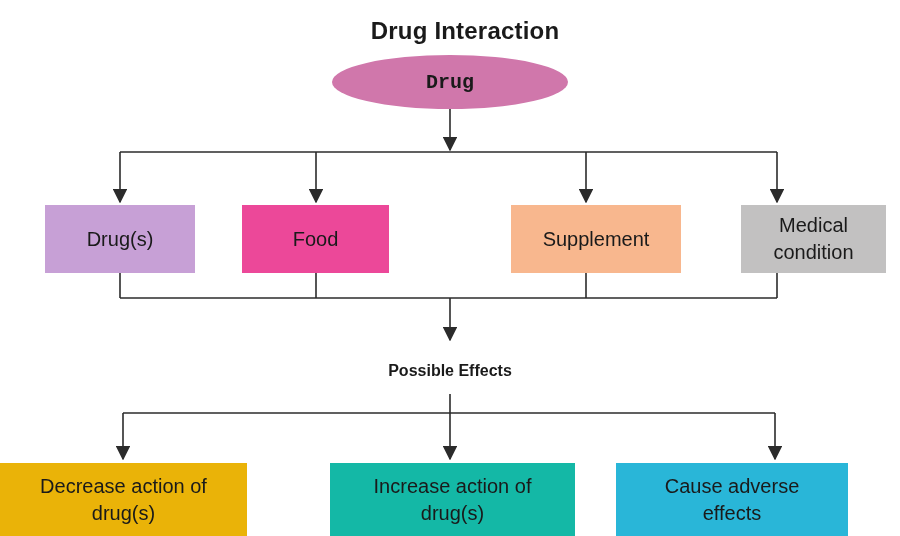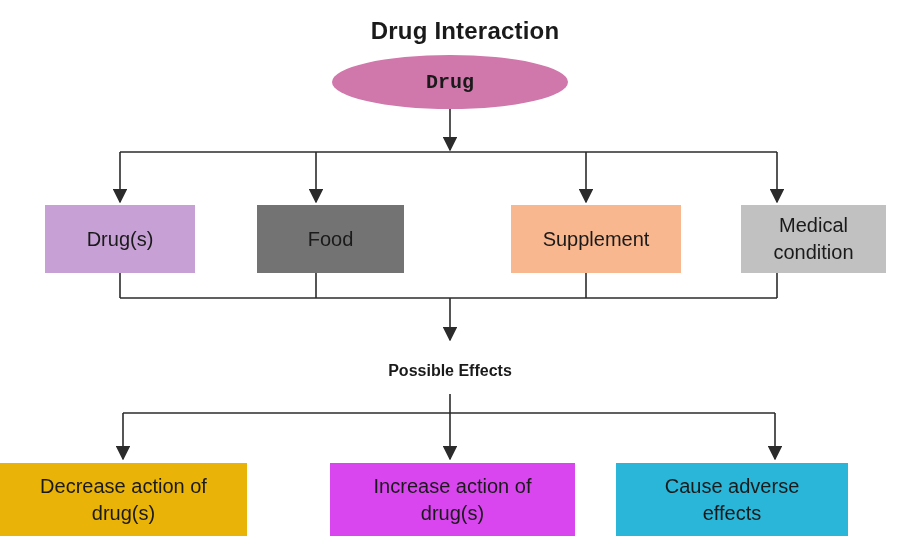--- a/index.html
+++ b/index.html
@@ -117,35 +117,35 @@
 
       <path d="M123 413 V459" marker-end="url(#arr)"></path>
       <path d="M450 413 V459" marker-end="url(#arr)"></path>
       <path d="M775 413 V459" marker-end="url(#arr)"></path>
     </g>
   </svg>
 
   <div class="box source s1" style="background: rgb(199, 160, 214);">
     <span>Drug(s)</span>
   </div>
-  <div class="box source s2" style="background: #737373; margin-left: 15px;">
+  <div class="box source s2" style="background: #ec4899;">
     <span>Food</span>
   </div>
   <div class="box source s3" style="background: rgb(248, 183, 142);">
     <span>Supplement</span>
   </div>
   <div class="box source s4" style="background: rgb(194, 193, 193); margin-left: 36px;">
     <span>Medical condition</span>
   </div>
 
   <div class="section-label">Possible Effects</div>
 
   <div class="box effect e1" style="background: #eab308;">
     <span>Decrease action of drug(s)</span>
   </div>
-  <div class="box effect e2" style="background: #d946ef;">
+  <div class="box effect e2" style="background: #14b8a6;">
     <span>Increase action of drug(s)</span>
   </div>
   <div class="box effect e3" style="background: rgb(41, 182, 216);">
     <span>Cause adverse effects</span>
   </div>
 
 </div>
 
 </body></html>

